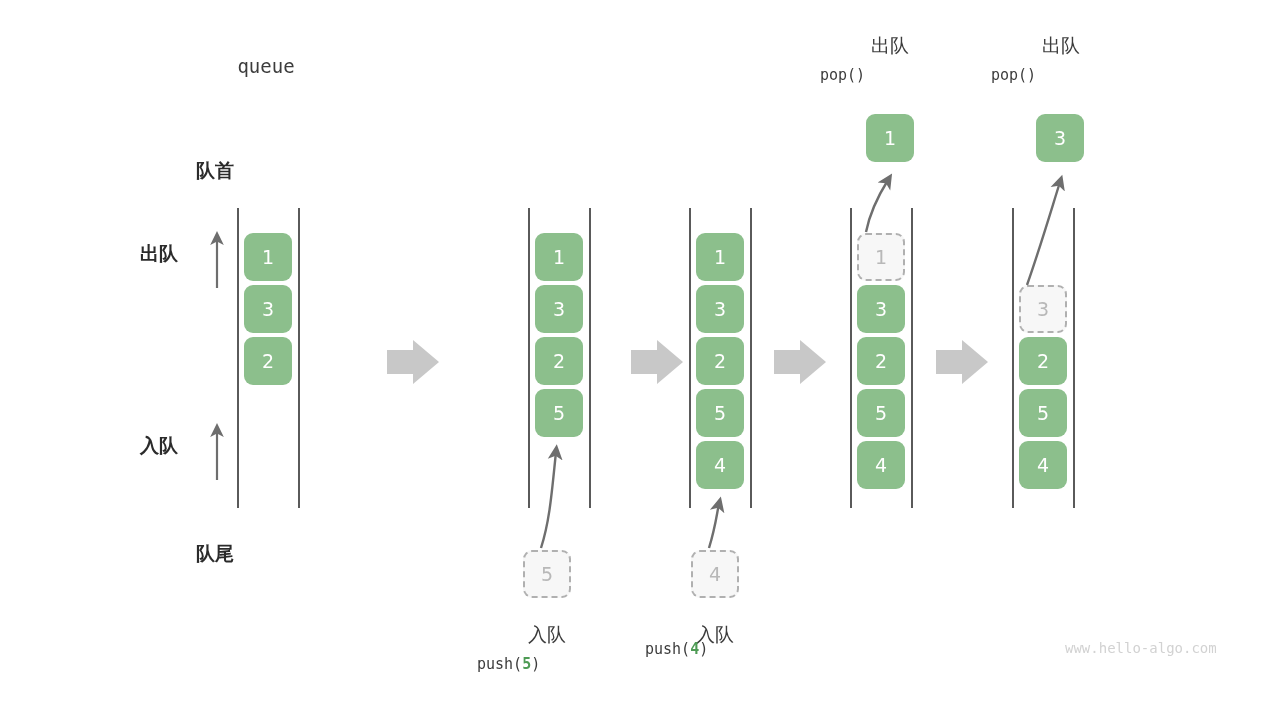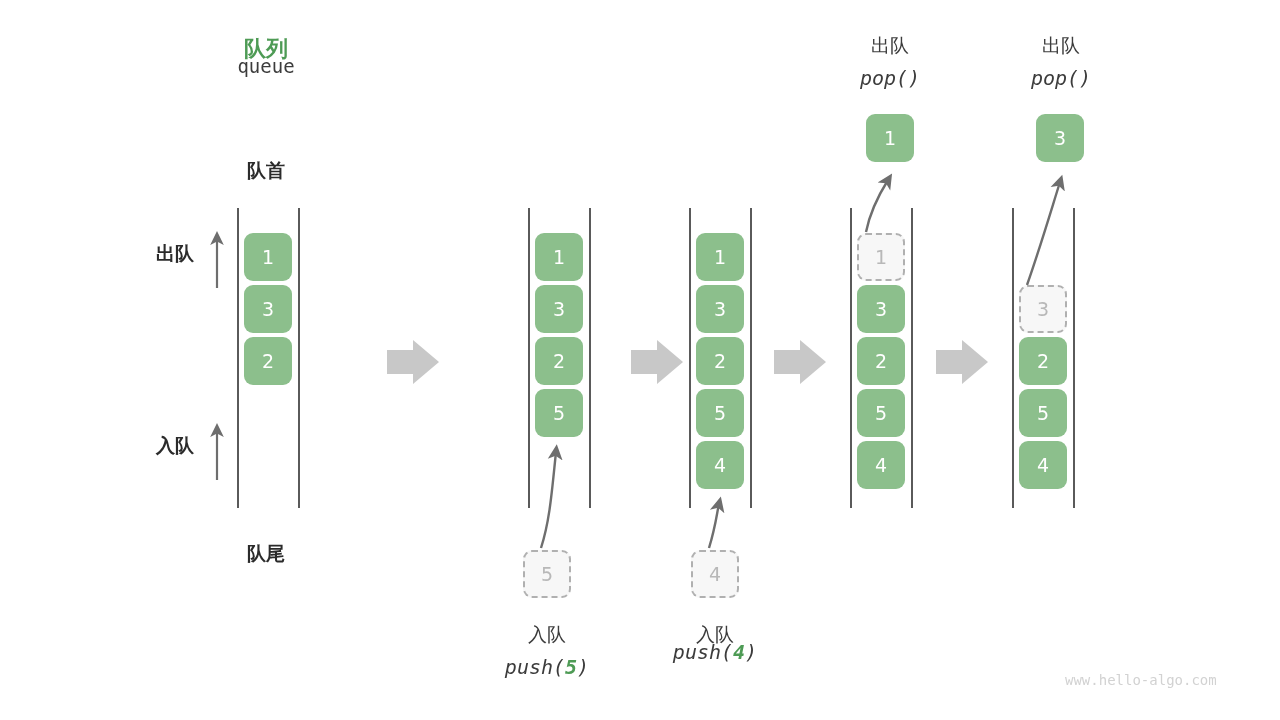--- a/index.html
+++ b/index.html
@@ -35,36 +35,34 @@
     font-family: "DejaVu Sans Mono", "Liberation Mono", monospace;
     font-size: 19px;
     color: #3c3c3c;
     text-align: center;
     white-space: nowrap;
   }
   .side-label {
     font-size: 19px;
     font-weight: bold;
     color: #2b2b2b;
-    text-align: center;
+    text-align: left;
     white-space: nowrap;
   }
   .op-cn {
     font-size: 19px;
     color: #3c3c3c;
     text-align: center;
     white-space: nowrap;
   }
   .op-code {
     font-family: "DejaVu Sans Mono", "Liberation Mono", monospace;
-    font-size: 20px;
-    color: #3c3c3c;
-    text-align: center;
-    white-space: nowrap;
-    font-style: italic;
+    font-size: 15px;
+    color: #3c3c3c;
+    white-space: nowrap;
   }
   .op-code .num { color: #4e9b55; font-weight: bold; }
   .watermark {
     font-family: "DejaVu Sans Mono", "Liberation Mono", monospace;
     font-size: 14px;
     color: #d2d2d2;
     white-space: nowrap;
   }
 
   
@@ -103,21 +101,20 @@
     width: 1280px;
     height: 720px;
     pointer-events: none;
   }
 </style>
 </head>
 <body>
 
 <div id="stage">
 
-  <div class="abs title-cn" style="left:196px; top:34px; width:140px;">队列</div>
   <div class="abs title-en" style="left:196px; top:55px; width:140px;">queue</div>
 
   <div class="abs side-label" style="left:196px; top:158px; width:140px;">队首</div>
   <div class="abs side-label" style="left:196px; top:541px; width:140px;">队尾</div>
 
   <div class="abs side-label" style="left:140px; top:241px; width:70px;">出队</div>
   <div class="abs side-label" style="left:140px; top:433px; width:70px;">入队</div>
 
   <div class="rail" style="left:237px; top:208px; height:300px;"></div>
   <div class="rail" style="left:298px; top:208px; height:300px;"></div>
@@ -223,21 +220,21 @@
   <div class="cell filled" style="left:1019px; top:337px;">
       <span>2</span>
     </div>
   <div class="cell filled" style="left:1019px; top:389px;">
       <span>5</span>
     </div>
   <div class="cell filled" style="left:1019px; top:441px;">
       <span>4</span>
     </div>
 
-  <div class="abs watermark" style="left:1065px; top:672px;">www.hello-algo.com</div>
+  <div class="abs watermark" style="left:1065px; top:640px;">www.hello-algo.com</div>
 
   <svg class="overlay" viewBox="0 0 1280 720">
     <defs>
       <marker id="thinhead" markerWidth="7" markerHeight="7" refX="3.2" refY="3.5" orient="auto" markerUnits="strokeWidth">
         <path d="M0,0.4 L6.4,3.5 L0,6.6 L1.6,3.5 Z" fill="#6e6e6e"></path>
       </marker>
     </defs>
 
     <g>
       <line x1="217" y1="288" x2="217" y2="238" stroke="#6e6e6e" stroke-width="2.2" marker-end="url(#thinhead)"></line>

